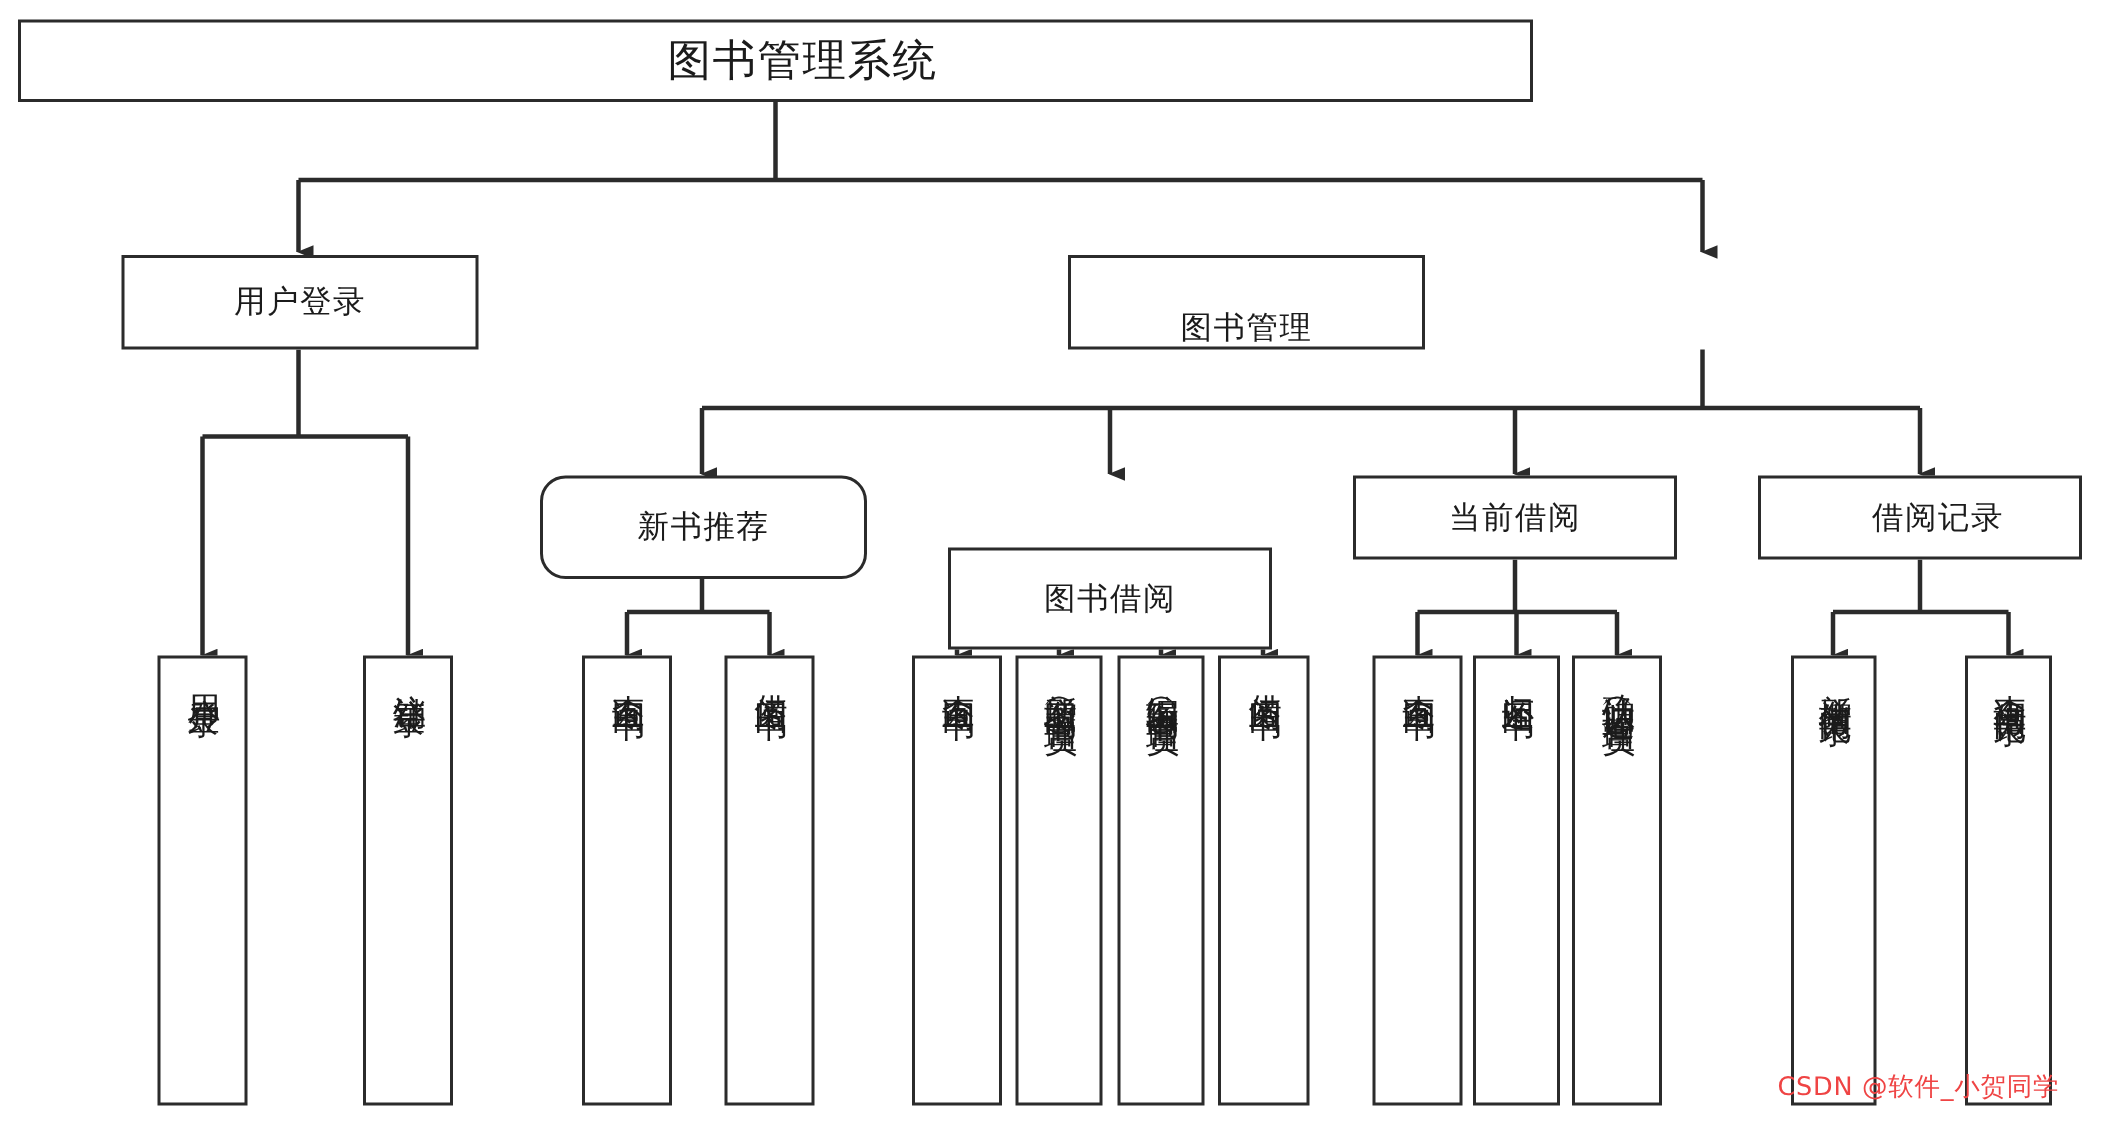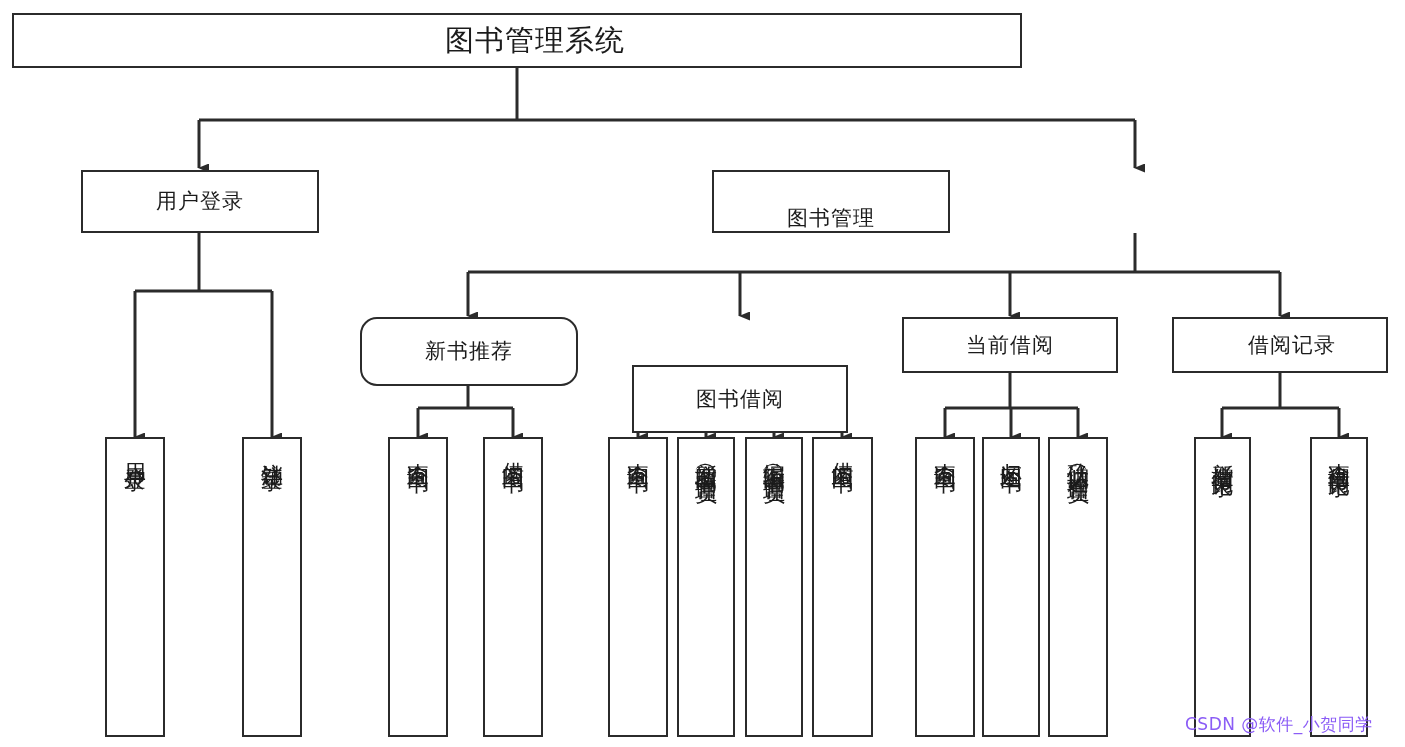--- a/index.html
+++ b/index.html
@@ -66,21 +66,21 @@
     line-height: 1.0;
     letter-spacing: 3px;
     white-space: pre-line;
     max-height: 100%;
   }
   .watermark {
     position: absolute;
     left: 1185px;
     top: 713px;
     font-size: 17px;
-    color: #8b5cf6;
+    color: #ef4444;
     letter-spacing: 0.5px;
     white-space: nowrap;
   }
 </style>
 </head>
 <body>
 
 <div id="diagram-root">
 
   <svg id="wire-layer" viewBox="0 0 1405 747" xmlns="http://www.w3.org/2000/svg">

